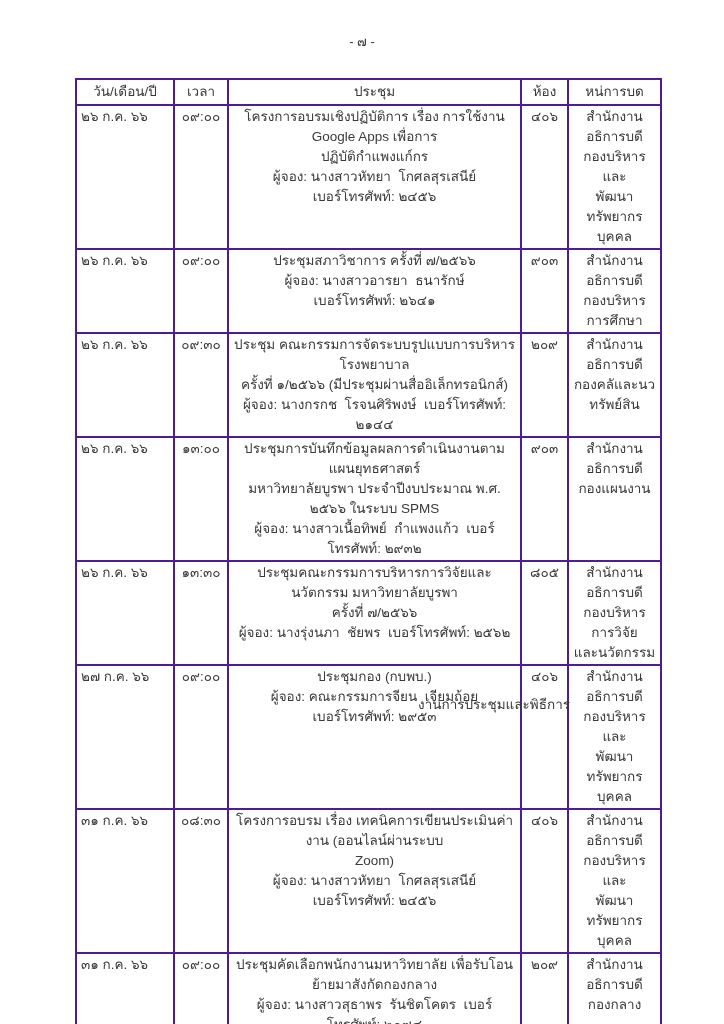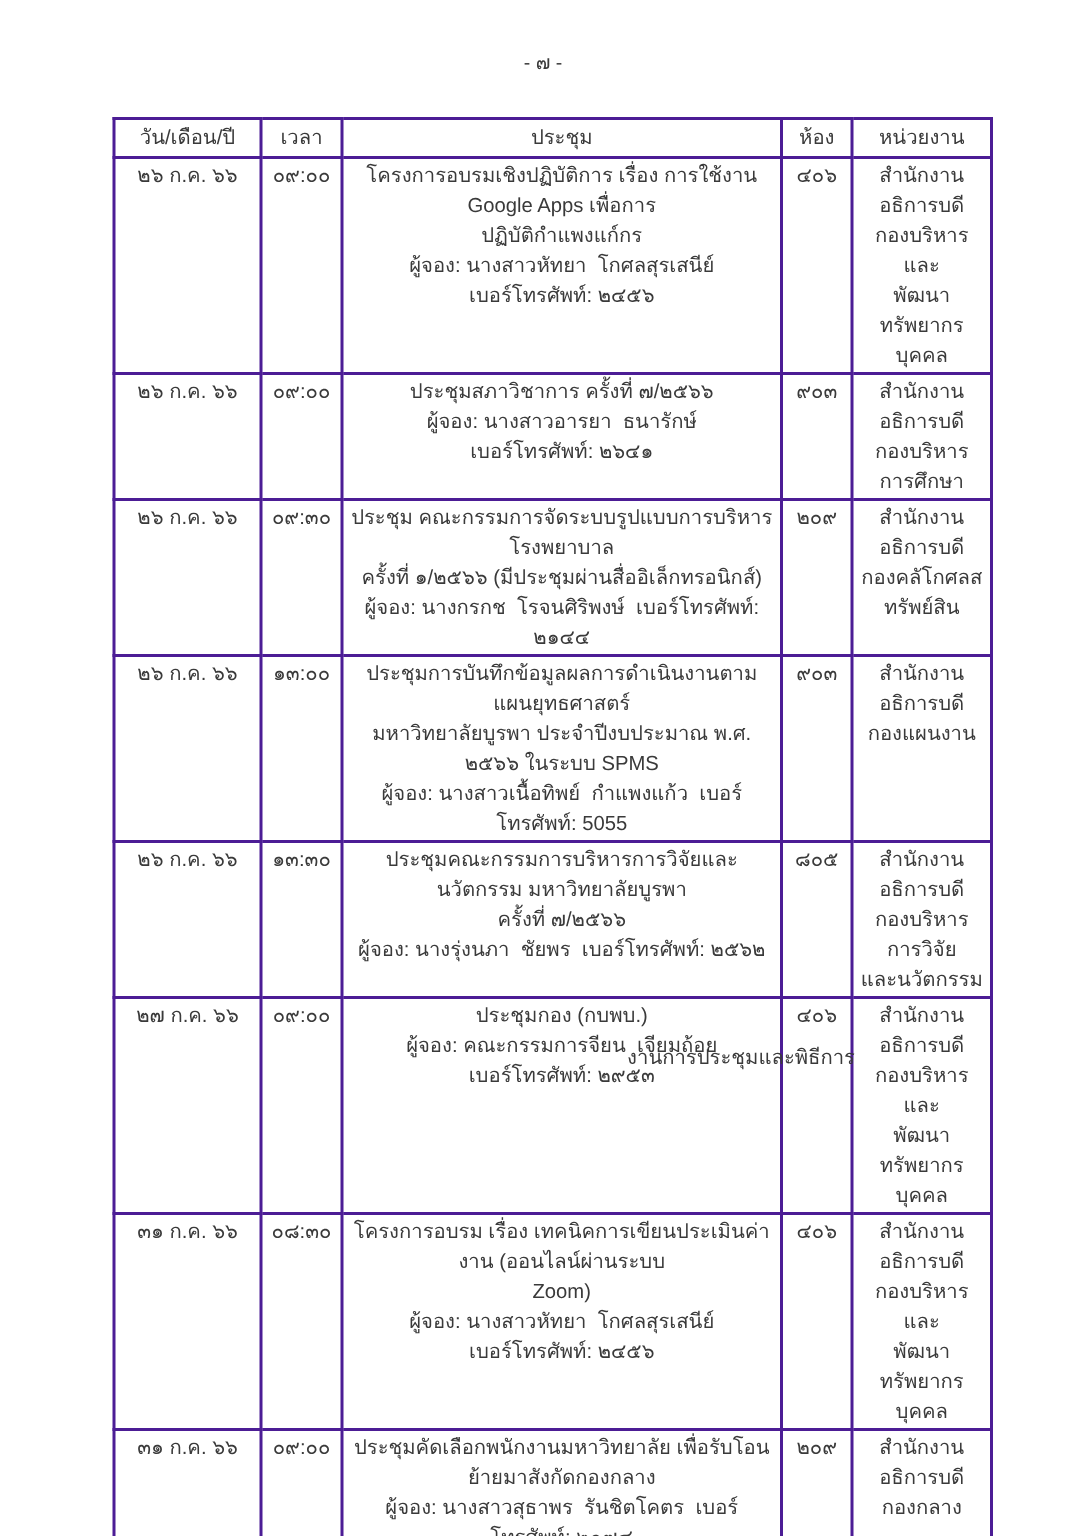--- a/index.html
+++ b/index.html
@@ -44,21 +44,21 @@
     text-align: center;
     height: 24px;
     padding: 2px 2px;
     white-space: nowrap;
   }
   col.c-date { width: 98px; }
   col.c-time { width: 54px; }
   col.c-meeting { width: 293px; }
   col.c-room { width: 47px; }
   col.c-unit { width: 93px; }
-  td.cell-date { text-align: center; white-space: nowrap; padding-left: 6px; }
+  td.cell-date { text-align: left; white-space: nowrap; padding-left: 6px; }
   td.cell-time { text-align: center; white-space: nowrap; }
   td.cell-meeting { text-align: center; padding-left: 6px; padding-right: 4px; }
   td.cell-room { text-align: center; white-space: nowrap; margin-left: 43px; }
   td.cell-unit { text-align: center; padding: 1px 1px; }
   .line { white-space: pre-wrap; }
   .footer-note {
     position: absolute;
     top: 695px;
     left: 0;
     width: 570px;
@@ -79,21 +79,21 @@
         <col class="c-meeting">
         <col class="c-room">
         <col class="c-unit">
     </colgroup>
     <thead>
       <tr>
         <th>วัน/เดือน/ปี</th>
         <th>เวลา</th>
         <th>ประชุม</th>
         <th>ห้อง</th>
-        <th>หน่วยงาน</th>
+        <th>หน่การบด</th>
       </tr>
     </thead>
     <tbody>
         <tr>
           <td class="cell-date">๒๖ ก.ค. ๖๖</td>
           <td class="cell-time">๐๙:๐๐</td>
           <td class="cell-meeting">
             <div class="line">โครงการอบรมเชิงปฏิบัติการ เรื่อง การใช้งาน Google Apps เพื่อการ</div>
             <div class="line">ปฏิบัติกำแพงแก์กร</div>
             <div class="line">ผู้จอง: นางสาวหัทยา  โกศลสุรเสนีย์</div>
@@ -126,31 +126,31 @@
           <td class="cell-date">๒๖ ก.ค. ๖๖</td>
           <td class="cell-time">๐๙:๓๐</td>
           <td class="cell-meeting">
             <div class="line">ประชุม คณะกรรมการจัดระบบรูปแบบการบริหารโรงพยาบาล</div>
             <div class="line">ครั้งที่ ๑/๒๕๖๖ (มีประชุมผ่านสื่ออิเล็กทรอนิกส์)</div>
             <div class="line">ผู้จอง: นางกรกช  โรจนศิริพงษ์  เบอร์โทรศัพท์: ๒๑๔๔</div>
           </td>
           <td class="cell-room">๒๐๙</td>
           <td class="cell-unit">
             <div class="line">สำนักงานอธิการบดี</div>
-            <div class="line">กองคลัโกศลส</div>
+            <div class="line">กองคลัและนว</div>
             <div class="line">ทรัพย์สิน</div>
           </td>
         </tr>
         <tr>
           <td class="cell-date">๒๖ ก.ค. ๖๖</td>
           <td class="cell-time">๑๓:๐๐</td>
           <td class="cell-meeting">
             <div class="line">ประชุมการบันทึกข้อมูลผลการดำเนินงานตามแผนยุทธศาสตร์</div>
             <div class="line">มหาวิทยาลัยบูรพา ประจำปีงบประมาณ พ.ศ. ๒๕๖๖ ในระบบ SPMS</div>
-            <div class="line">ผู้จอง: นางสาวเนื้อทิพย์  กำแพงแก้ว  เบอร์โทรศัพท์: 5055</div>
+            <div class="line">ผู้จอง: นางสาวเนื้อทิพย์  กำแพงแก้ว  เบอร์โทรศัพท์: ๒๙๓๒</div>
           </td>
           <td class="cell-room">๙๐๓</td>
           <td class="cell-unit">
             <div class="line">สำนักงานอธิการบดี</div>
             <div class="line">กองแผนงาน</div>
           </td>
         </tr>
         <tr>
           <td class="cell-date">๒๖ ก.ค. ๖๖</td>
           <td class="cell-time">๑๓:๓๐</td>

